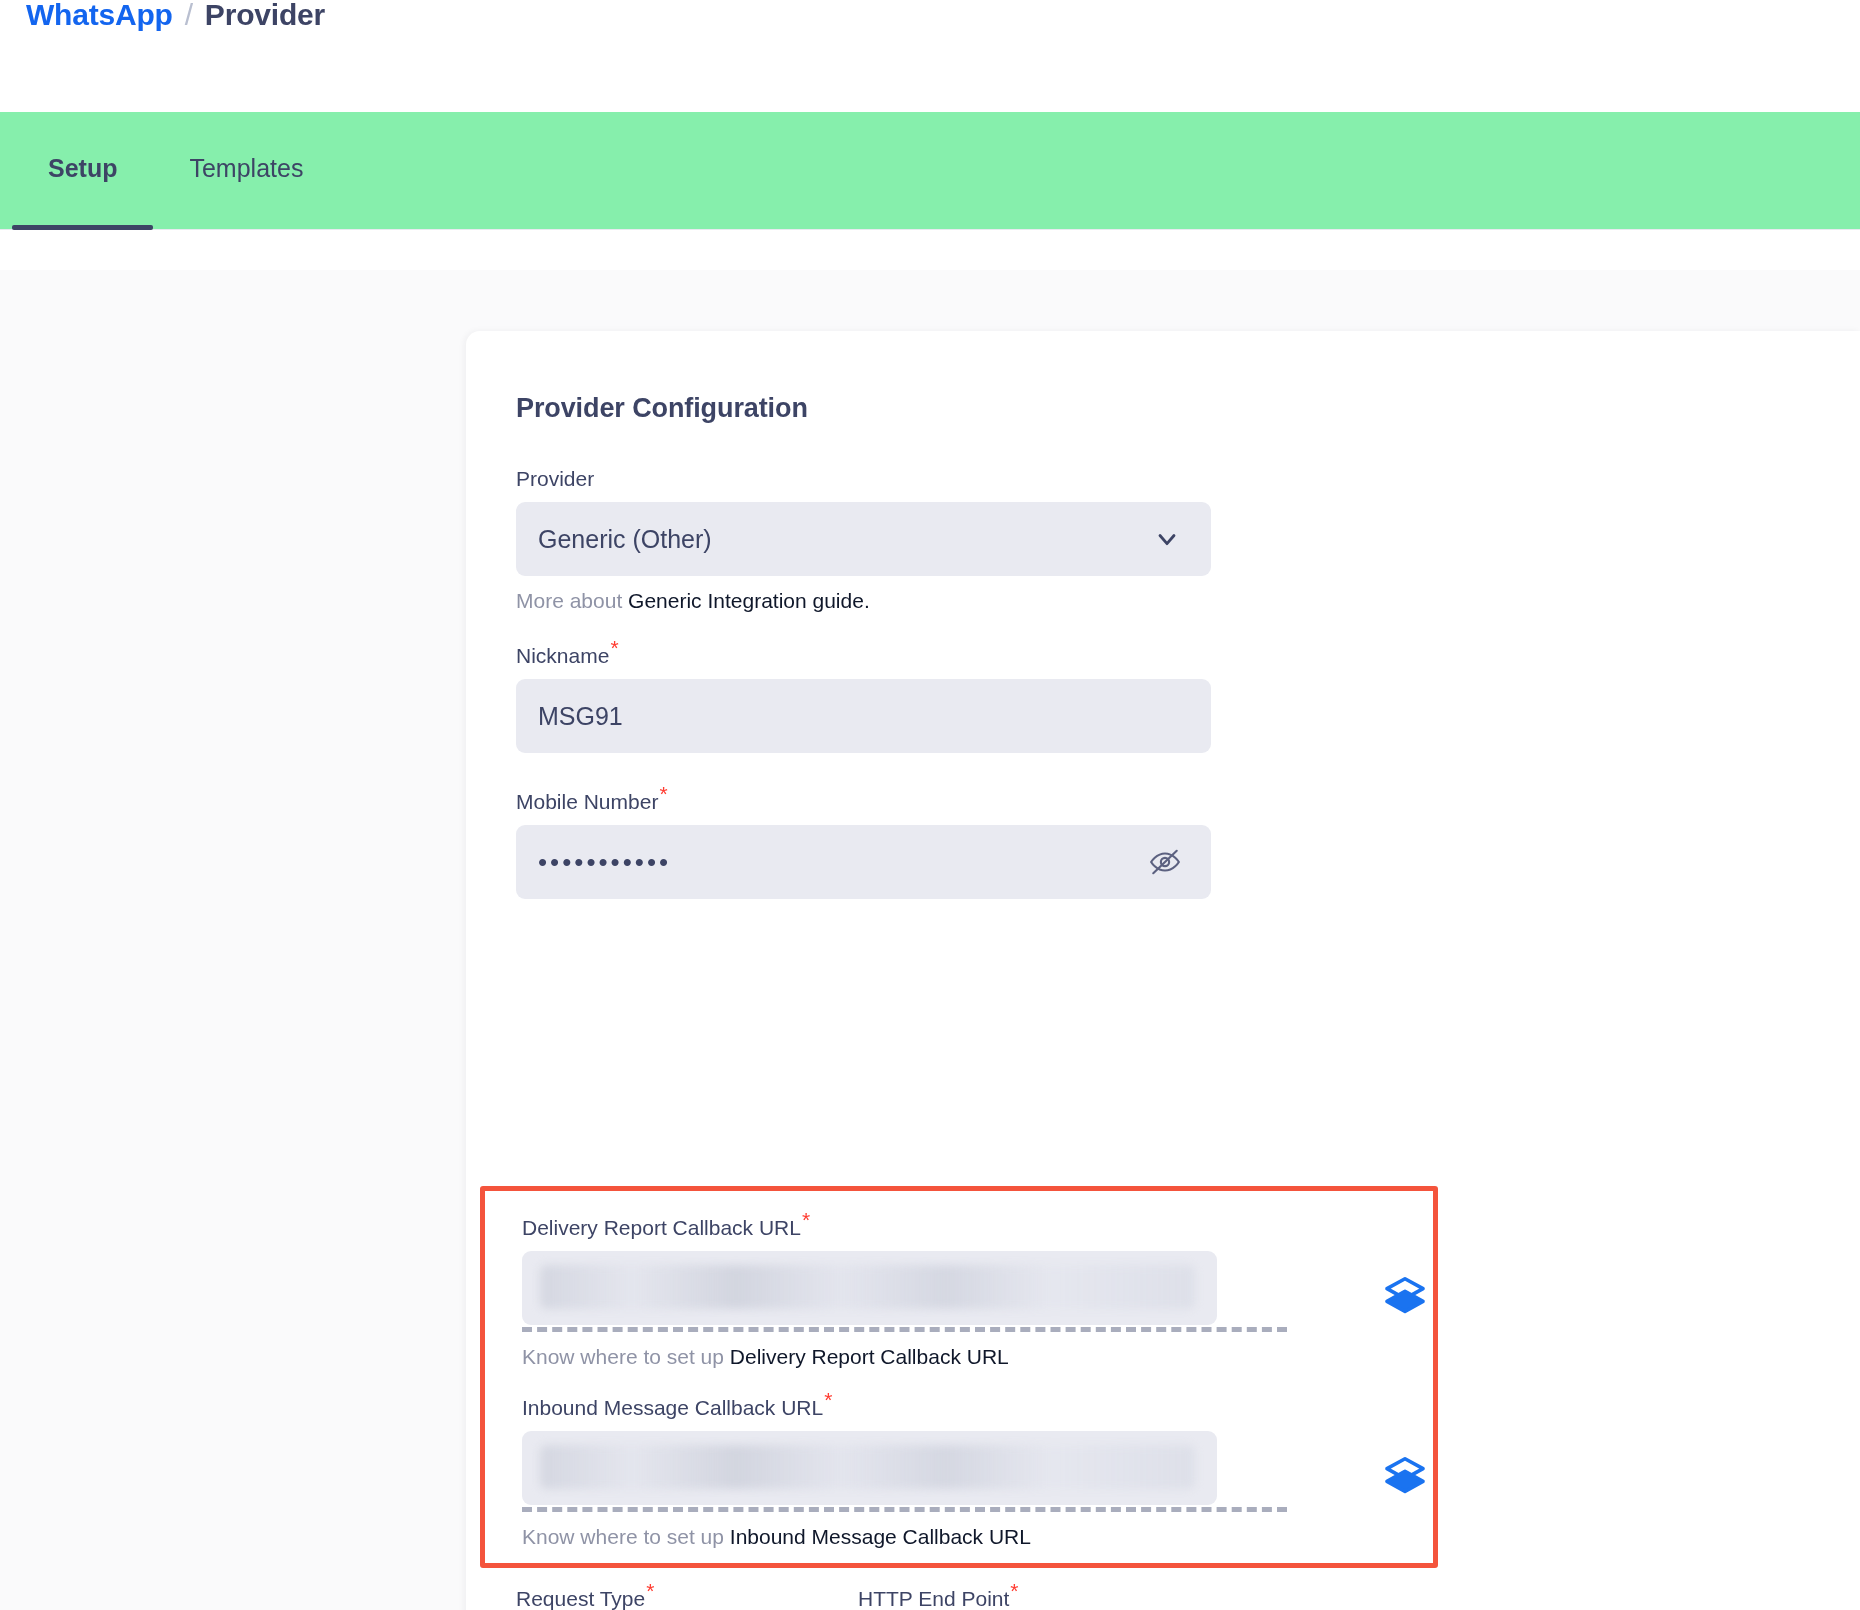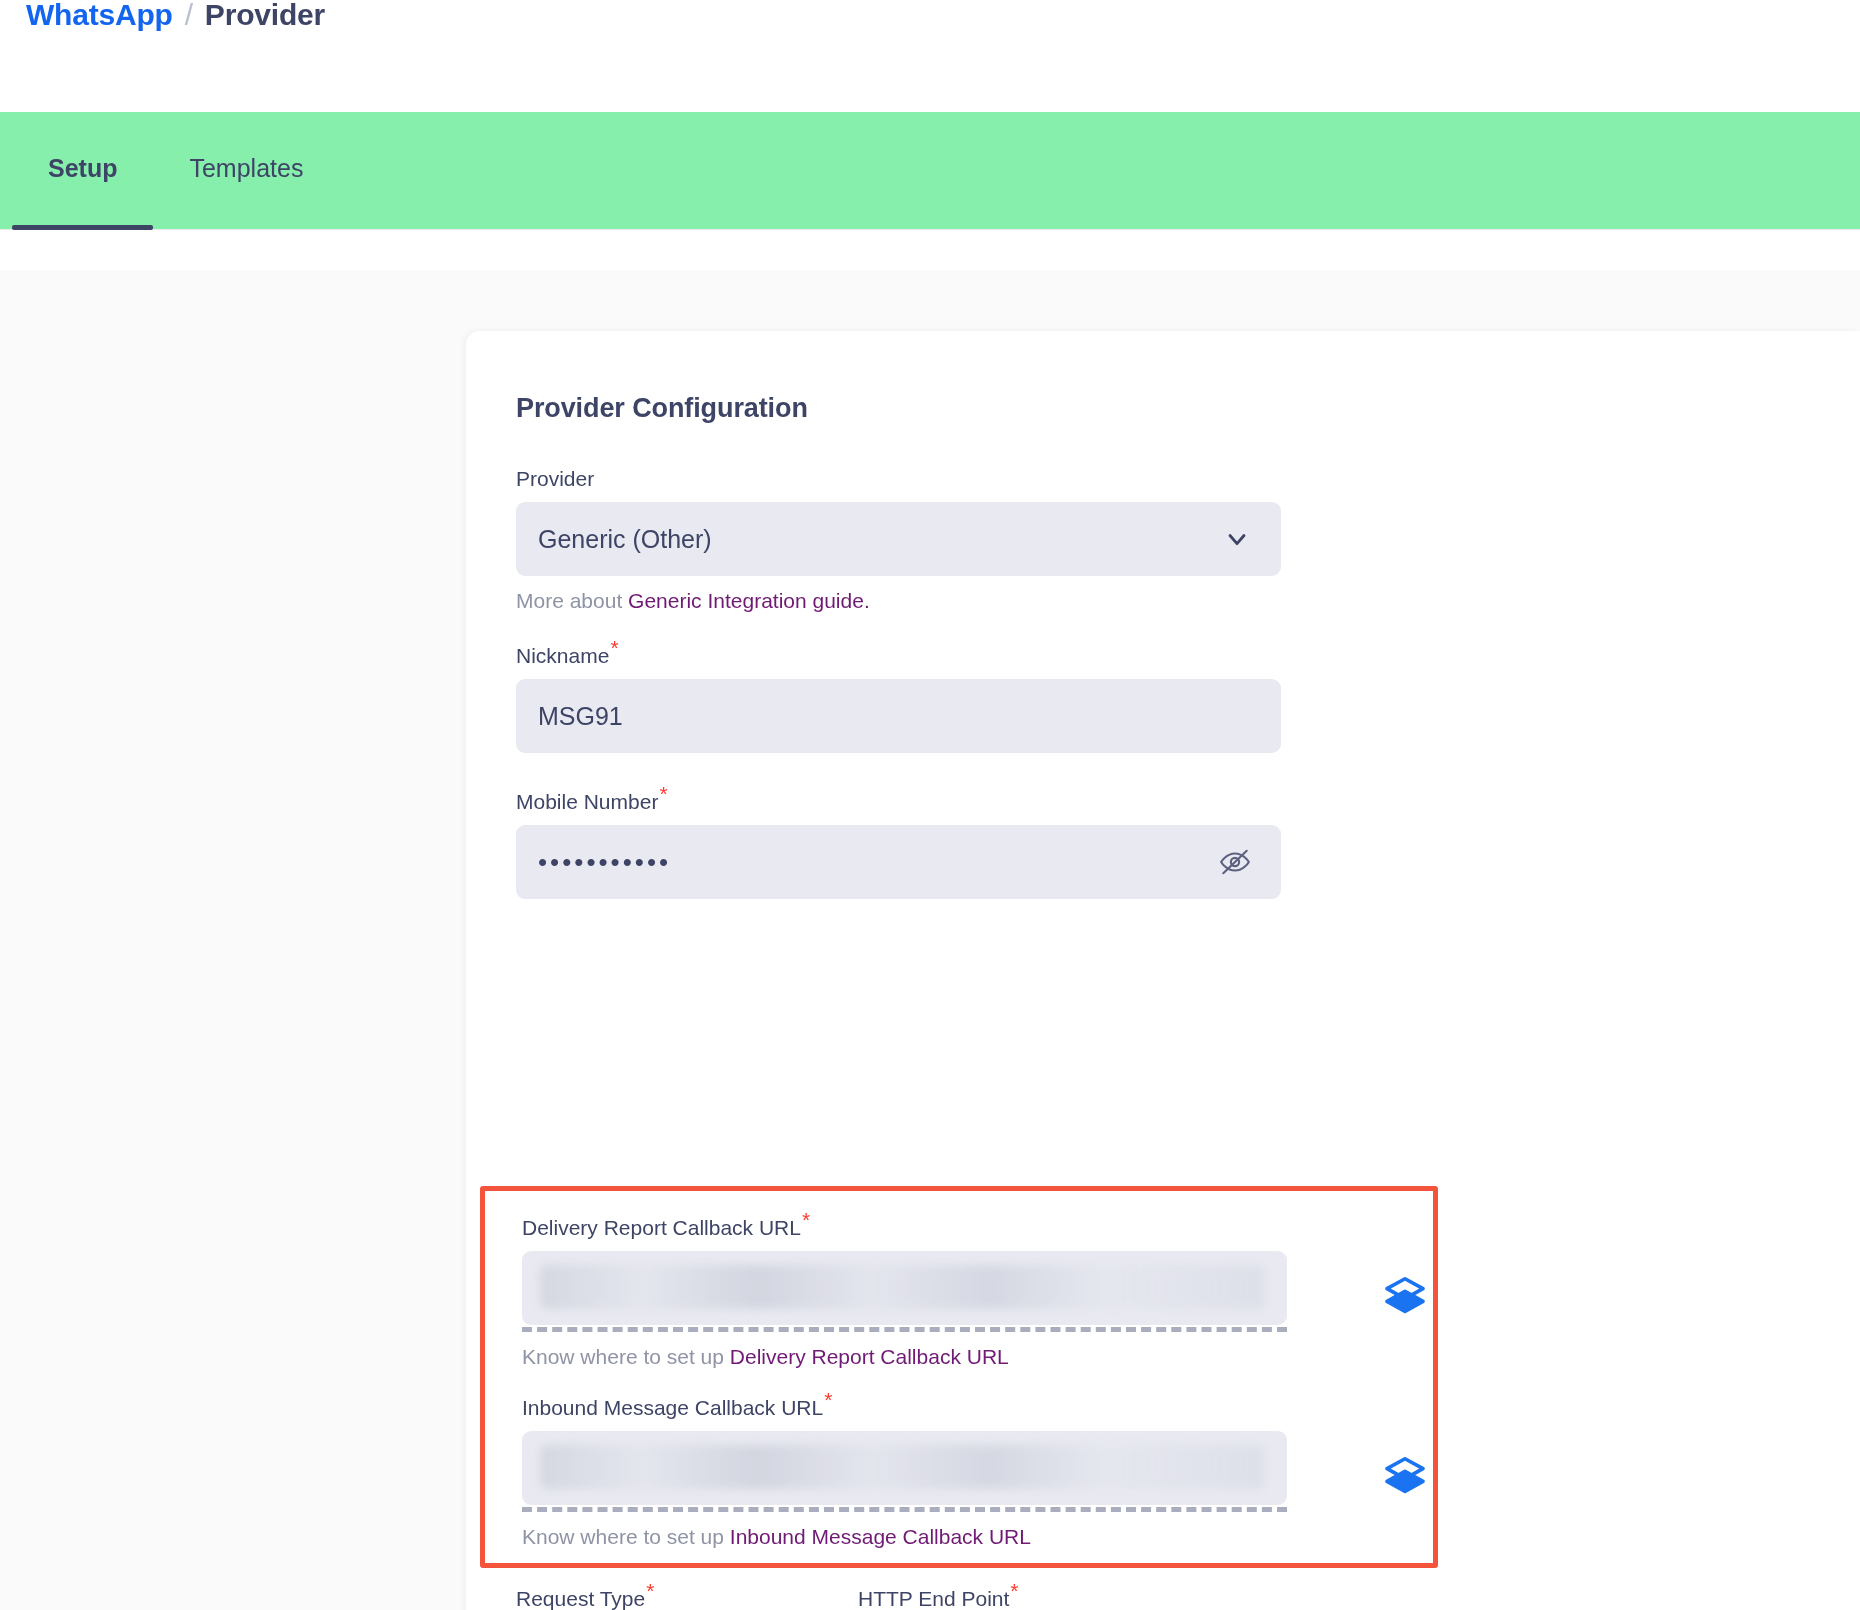--- a/index.html
+++ b/index.html
@@ -99,21 +99,21 @@
   .flabel {
     font-size: 21px;
     color: #3d4465;
     margin-bottom: 13px;
     display: block;
     line-height: 1;
   }
   .req { color: #ff3b30; font-size: 21px; vertical-align: super; line-height: 0; margin-left: 1px; }
 
   .inputbox {
-    width: 765px;
+    width: 695px;
     height: 74px;
     background: #e9eaf1;
     border-radius: 9px;
     display: flex;
     align-items: center;
     padding: 0 22px;
     font-size: 25px;
     color: #3d4465;
     position: relative;
   }
@@ -125,21 +125,21 @@
     transform: translateY(-50%);
     display: flex;
   }
 
   .helper {
     font-size: 21px;
     color: #8f93a6;
     margin-top: 14px;
     line-height: 1;
   }
-  .helper a, .lnk { color: #701a75; text-decoration: none; cursor: pointer; text-align: right; }
+  .helper a, .lnk { color: #0f172a; text-decoration: none; cursor: pointer; text-align: right; }
 
   .dots {
     letter-spacing: 3px;
     font-size: 26px;
     color: #3d4465;
   }
 
   .eye {
     position: absolute;
     right: 30px; top: 50%;

